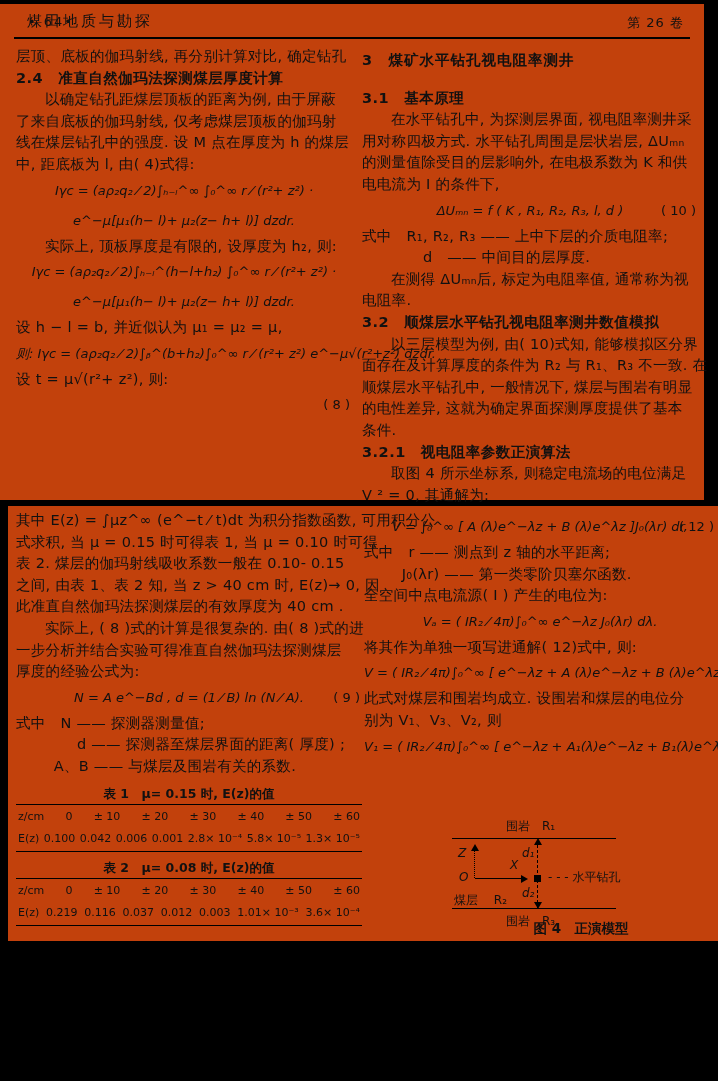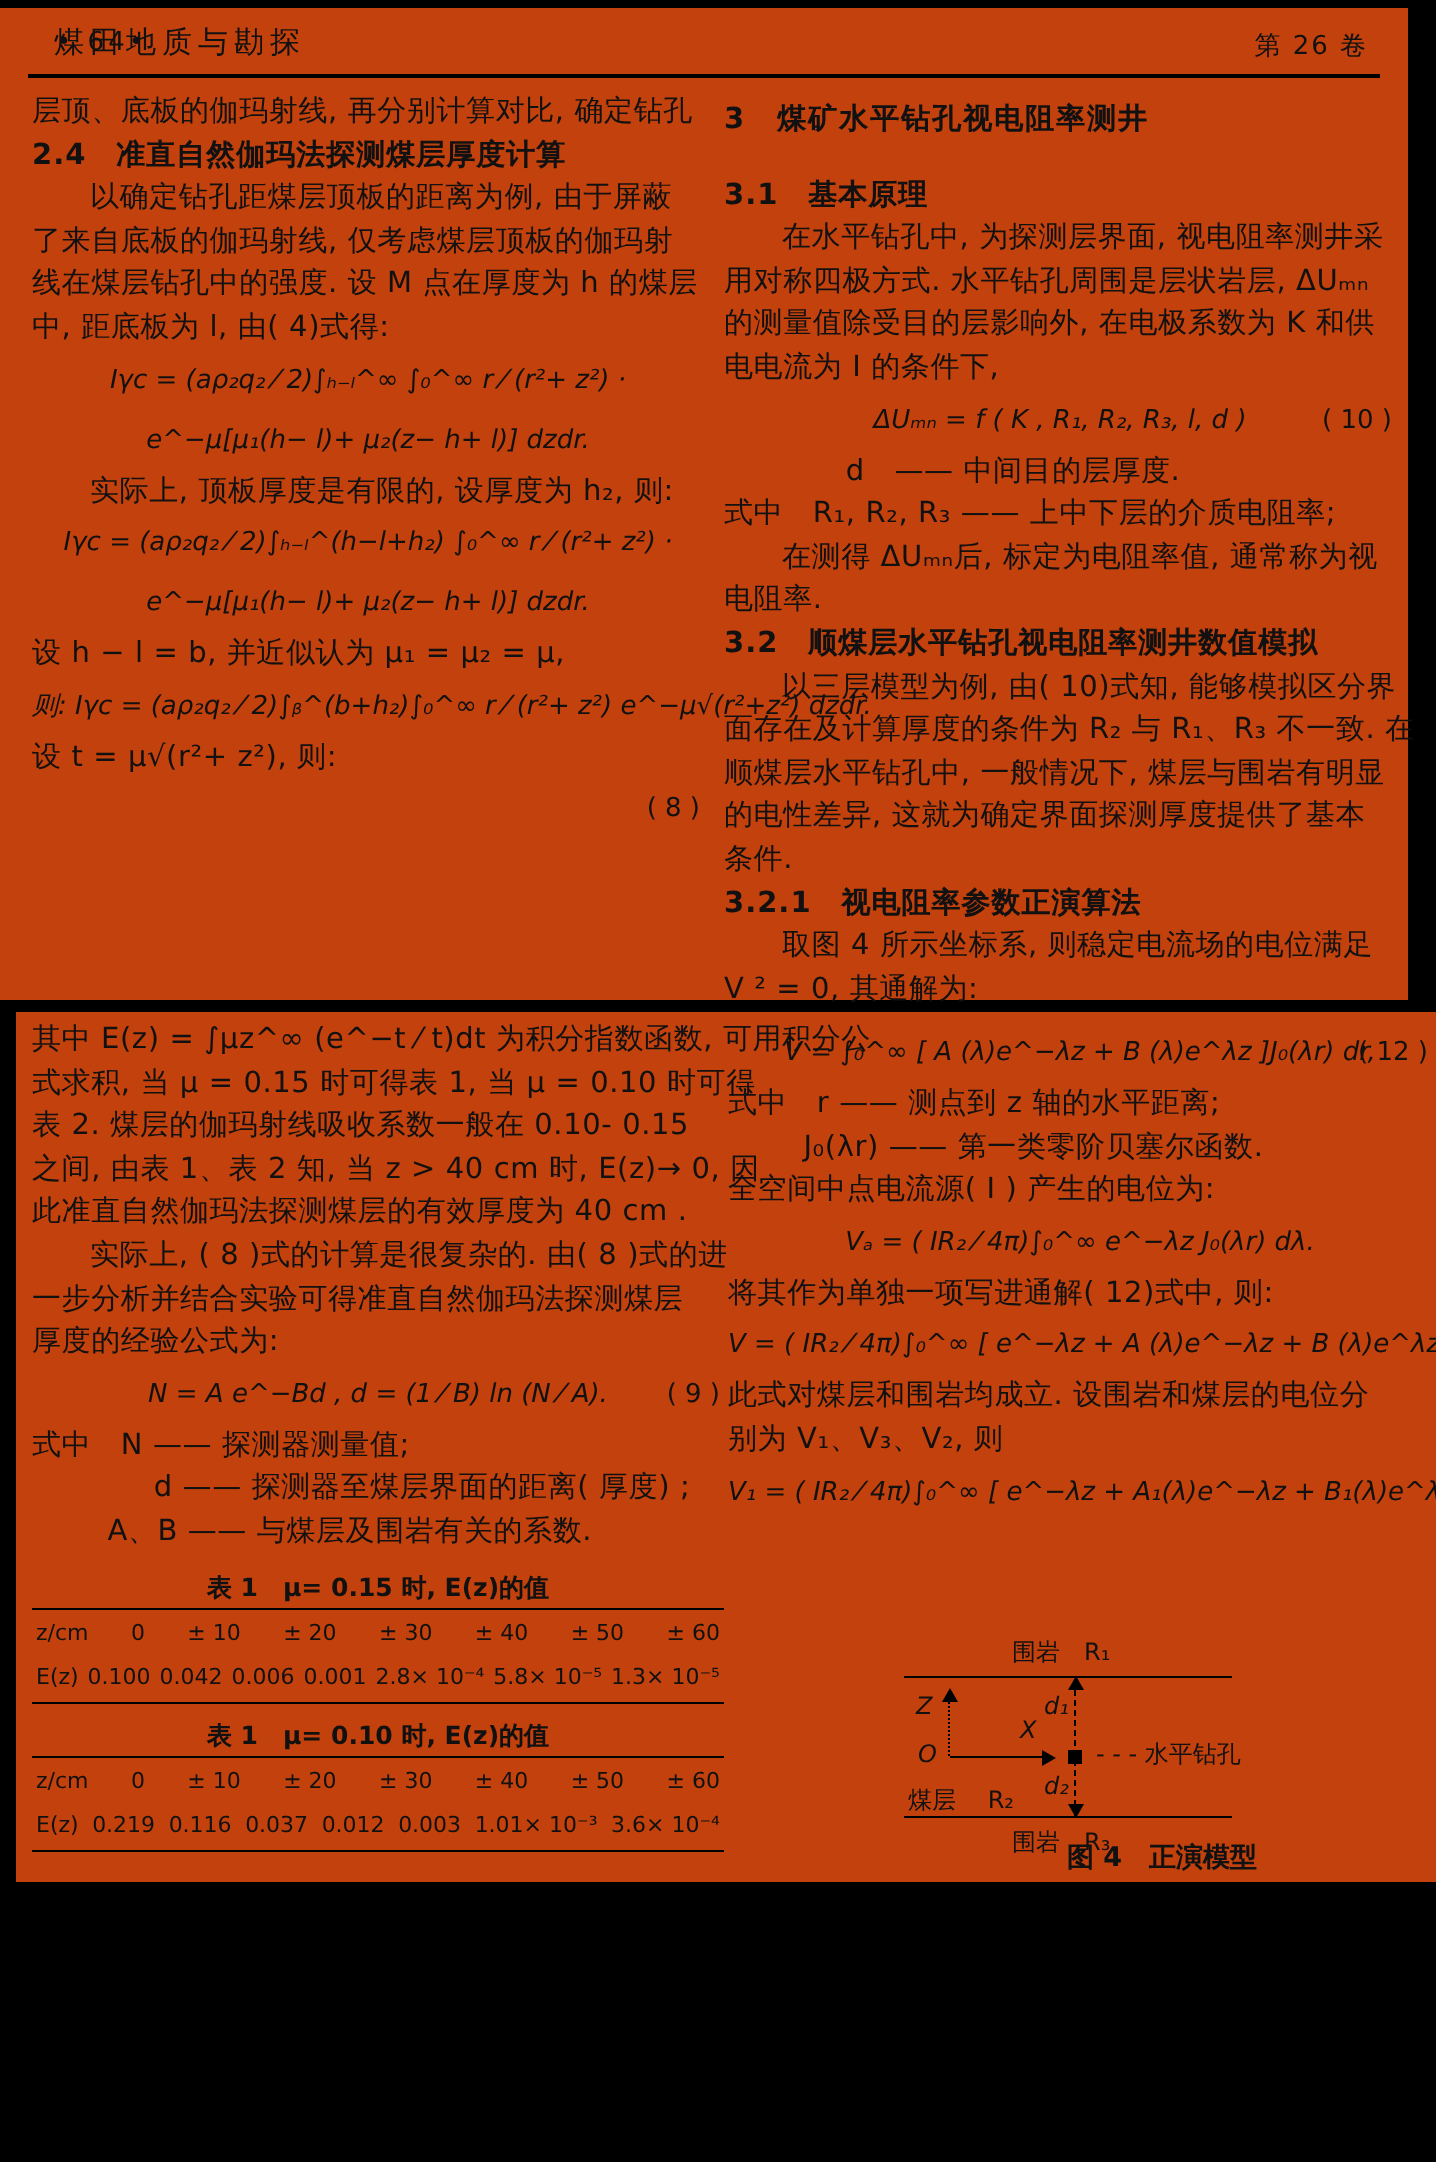--- a/index.html
+++ b/index.html
@@ -86,22 +86,22 @@
 
   <div class="col" id="col-right-top">
 
   <div class="line h1"><span>3　煤矿水平钻孔视电阻率测井</span></div>
       <div class="line heading"><span>3.1　基本原理</span></div>
       <div class="line indent"><span>在水平钻孔中, 为探测层界面, 视电阻率测井采</span></div>
       <div class="line"><span>用对称四极方式.  水平钻孔周围是层状岩层, ΔUₘₙ</span></div>
       <div class="line"><span>的测量值除受目的层影响外, 在电极系数为 K 和供</span></div>
       <div class="line"><span>电电流为 I 的条件下,</span></div>
       <div class="line formula"><span>ΔUₘₙ = f ( K , R₁, R₂, R₃, l, d )</span><span class="eqno">( 10 )</span></div>
+      <div class="line"><span>式中　R₁, R₂, R₃ —— 上中下层的介质电阻率;</span></div>
       <div class="line indent2"><span>d　—— 中间目的层厚度.</span></div>
-      <div class="line"><span>式中　R₁, R₂, R₃ —— 上中下层的介质电阻率;</span></div>
       <div class="line indent"><span>在测得 ΔUₘₙ后, 标定为电阻率值, 通常称为视</span></div>
       <div class="line"><span>电阻率.</span></div>
       <div class="line heading"><span>3.2　顺煤层水平钻孔视电阻率测井数值模拟</span></div>
       <div class="line indent"><span>以三层模型为例, 由( 10)式知, 能够模拟区分界</span></div>
       <div class="line"><span>面存在及计算厚度的条件为 R₂ 与 R₁、R₃ 不一致. 在</span></div>
       <div class="line"><span>顺煤层水平钻孔中, 一般情况下, 煤层与围岩有明显</span></div>
       <div class="line"><span>的电性差异, 这就为确定界面探测厚度提供了基本</span></div>
       <div class="line"><span>条件.</span></div>
       <div class="line heading"><span>3.2.1　视电阻率参数正演算法</span></div>
       <div class="line indent"><span>取图 4 所示坐标系, 则稳定电流场的电位满足</span></div>
@@ -150,21 +150,21 @@
             <span class="tcell">0.006</span>
             <span class="tcell">0.001</span>
             <span class="tcell">2.8× 10⁻⁴</span>
             <span class="tcell">5.8× 10⁻⁵</span>
             <span class="tcell">1.3× 10⁻⁵</span>
           </div>
       </div>
     </div>
 
     <div class="dtable">
-      <div class="dtable-title">表 1　μ= 0.10 时, E(z)的值</div>
+      <div class="dtable-title">表 2　μ= 0.08 时, E(z)的值</div>
       <div class="dtable-body">
         <div class="trow">
 
         <span class="tcell">z/cm</span>
             <span class="tcell">0</span>
             <span class="tcell">± 10</span>
             <span class="tcell">± 20</span>
             <span class="tcell">± 30</span>
             <span class="tcell">± 40</span>
             <span class="tcell">± 50</span>

